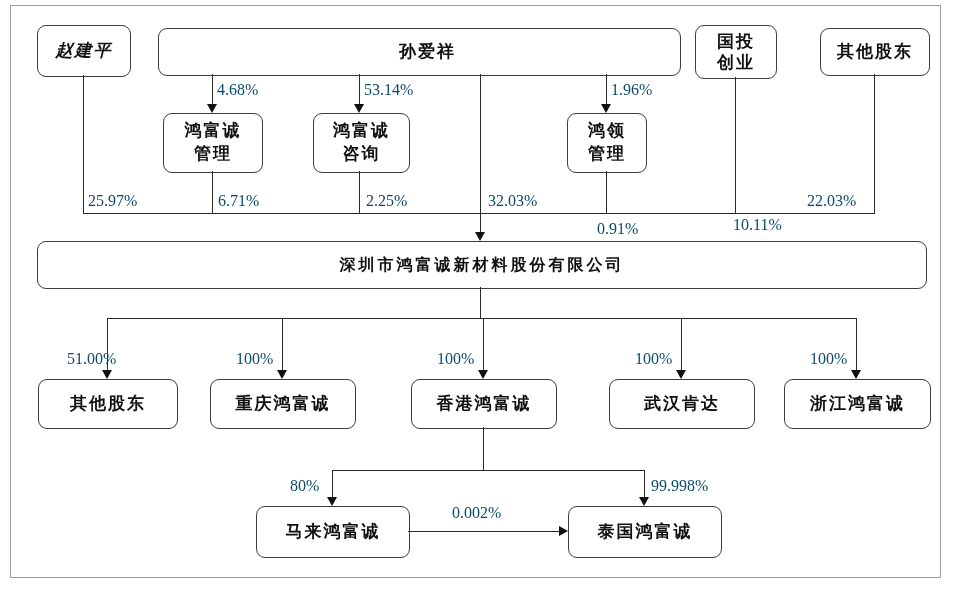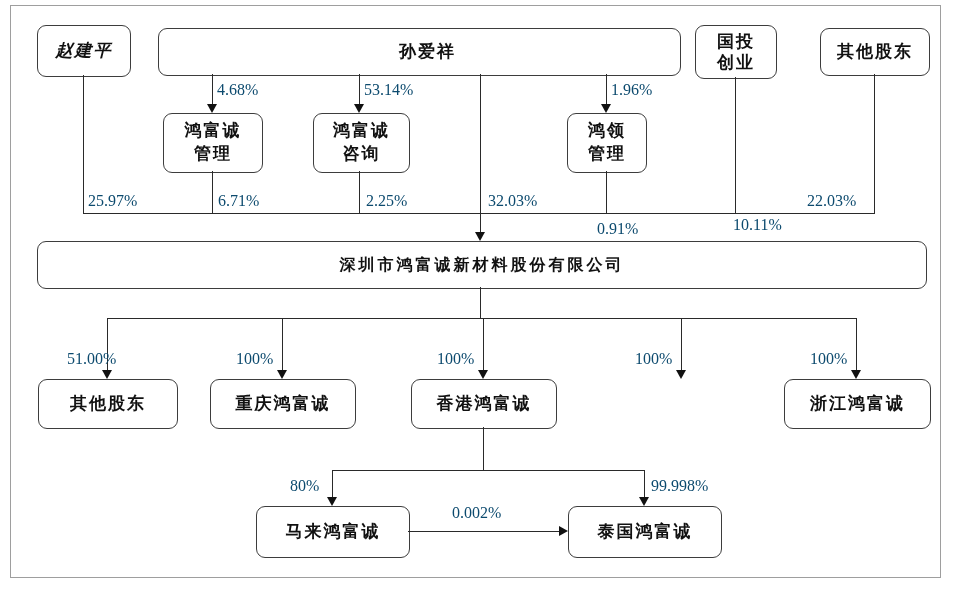--- a/index.html
+++ b/index.html
@@ -127,20 +127,23 @@
 
   <div class="box" style="left:38px;top:379px;width:138px;height:48px;">
     <span>其他股东</span>
   </div>
   <div class="box" style="left:210px;top:379px;width:144px;height:48px;">
     <span>重庆鸿富诚</span>
   </div>
   <div class="box" style="left:411px;top:379px;width:144px;height:48px;">
     <span>香港鸿富诚</span>
   </div>
+  <div class="box" style="left:609px;top:379px;width:144px;height:48px;">
+    <span>武汉肯达</span>
+  </div>
   <div class="box" style="left:784px;top:379px;width:145px;height:48px;text-align:right;">
     <span>浙江鸿富诚</span>
   </div>
 
   <div class="vline" style="left:483px;top:427px;height:43px;"></div>
   <div class="hline" style="left:332px;top:470px;width:312px;"></div>
 
   <div class="vline" style="left:332px;top:470px;height:28px;"></div>
   <div class="arr-down" style="left:327px;top:497px;"></div>
   <div class="pct" style="left:290px;top:477px;">80%</div>

